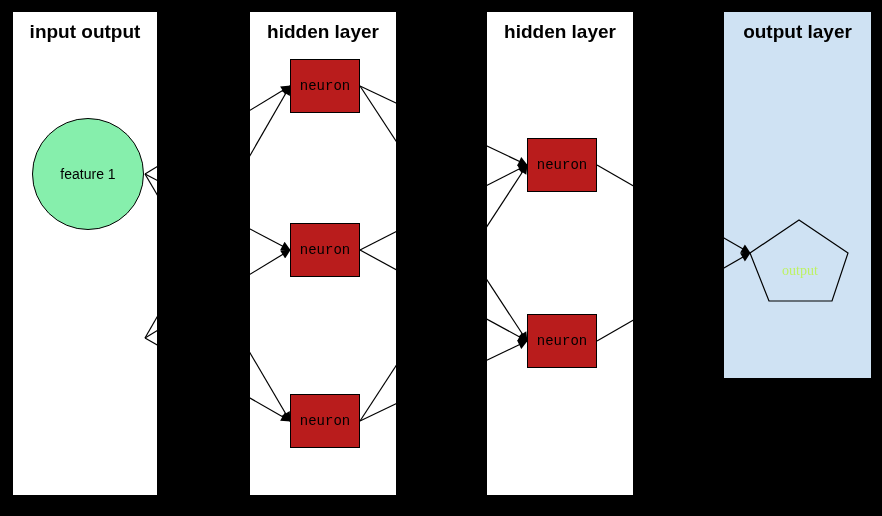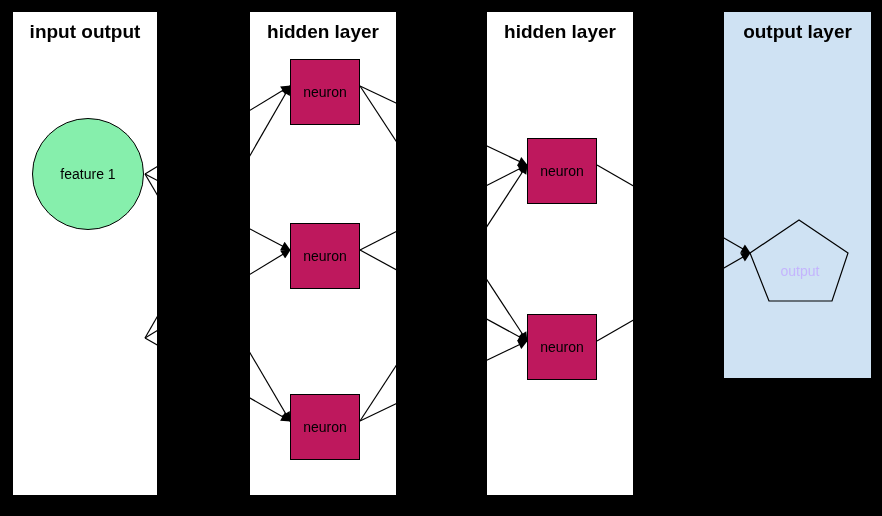--- a/index.html
+++ b/index.html
@@ -50,44 +50,46 @@
   }
   .node.circle {
     width: 112px;
     height: 112px;
     border: 1px solid #000000;
     border-radius: 50%;
     background: #86efac;
   }
   .node.rect {
     width: 70px;
-    height: 66px;
+    height: 54px;
     border: 1px solid #000000;
-    background: #be185d;
+    background: #b91c1c;
+    font-family: Liberation Mono, monospace;
   }
   #node-f1 { left: 32px; top: 118px; }
   #node-f2 { left: 32px; top: 282px; }
   #node-h1n1 { left: 290px; top: 59px; }
   #node-h1n2 { left: 290px; top: 223px; }
   #node-h1n3 { left: 290px; top: 394px; }
   #node-h2n1 { left: 527px; top: 138px; }
   #node-h2n2 { left: 527px; top: 314px; }
   #panel-input   { left: 13px;  width: 144px; }
   #panel-hidden1 { left: 250px; width: 146px; }
   #panel-hidden2 { left: 487px; width: 146px; }
   #panel-output  { left: 724px; width: 147px; height: 366px; }
   #label-output {
     position: absolute;
     left: 750px;
     top: 263px;
     width: 100px;
     text-align: center;
     font-size: 14px;
-    color: #c4b5fd;
+    color: #bef264;
     z-index: 3;
+    font-family: Liberation Serif, serif;
   }
 </style>
 </head>
 <body>
 
 <div id="canvas" style="background: rgb(0, 0, 0);">
 
   <div class="panel" id="panel-input" style="background: rgb(255, 255, 255);">
     <div class="panel-title">input output</div>
   </div>

